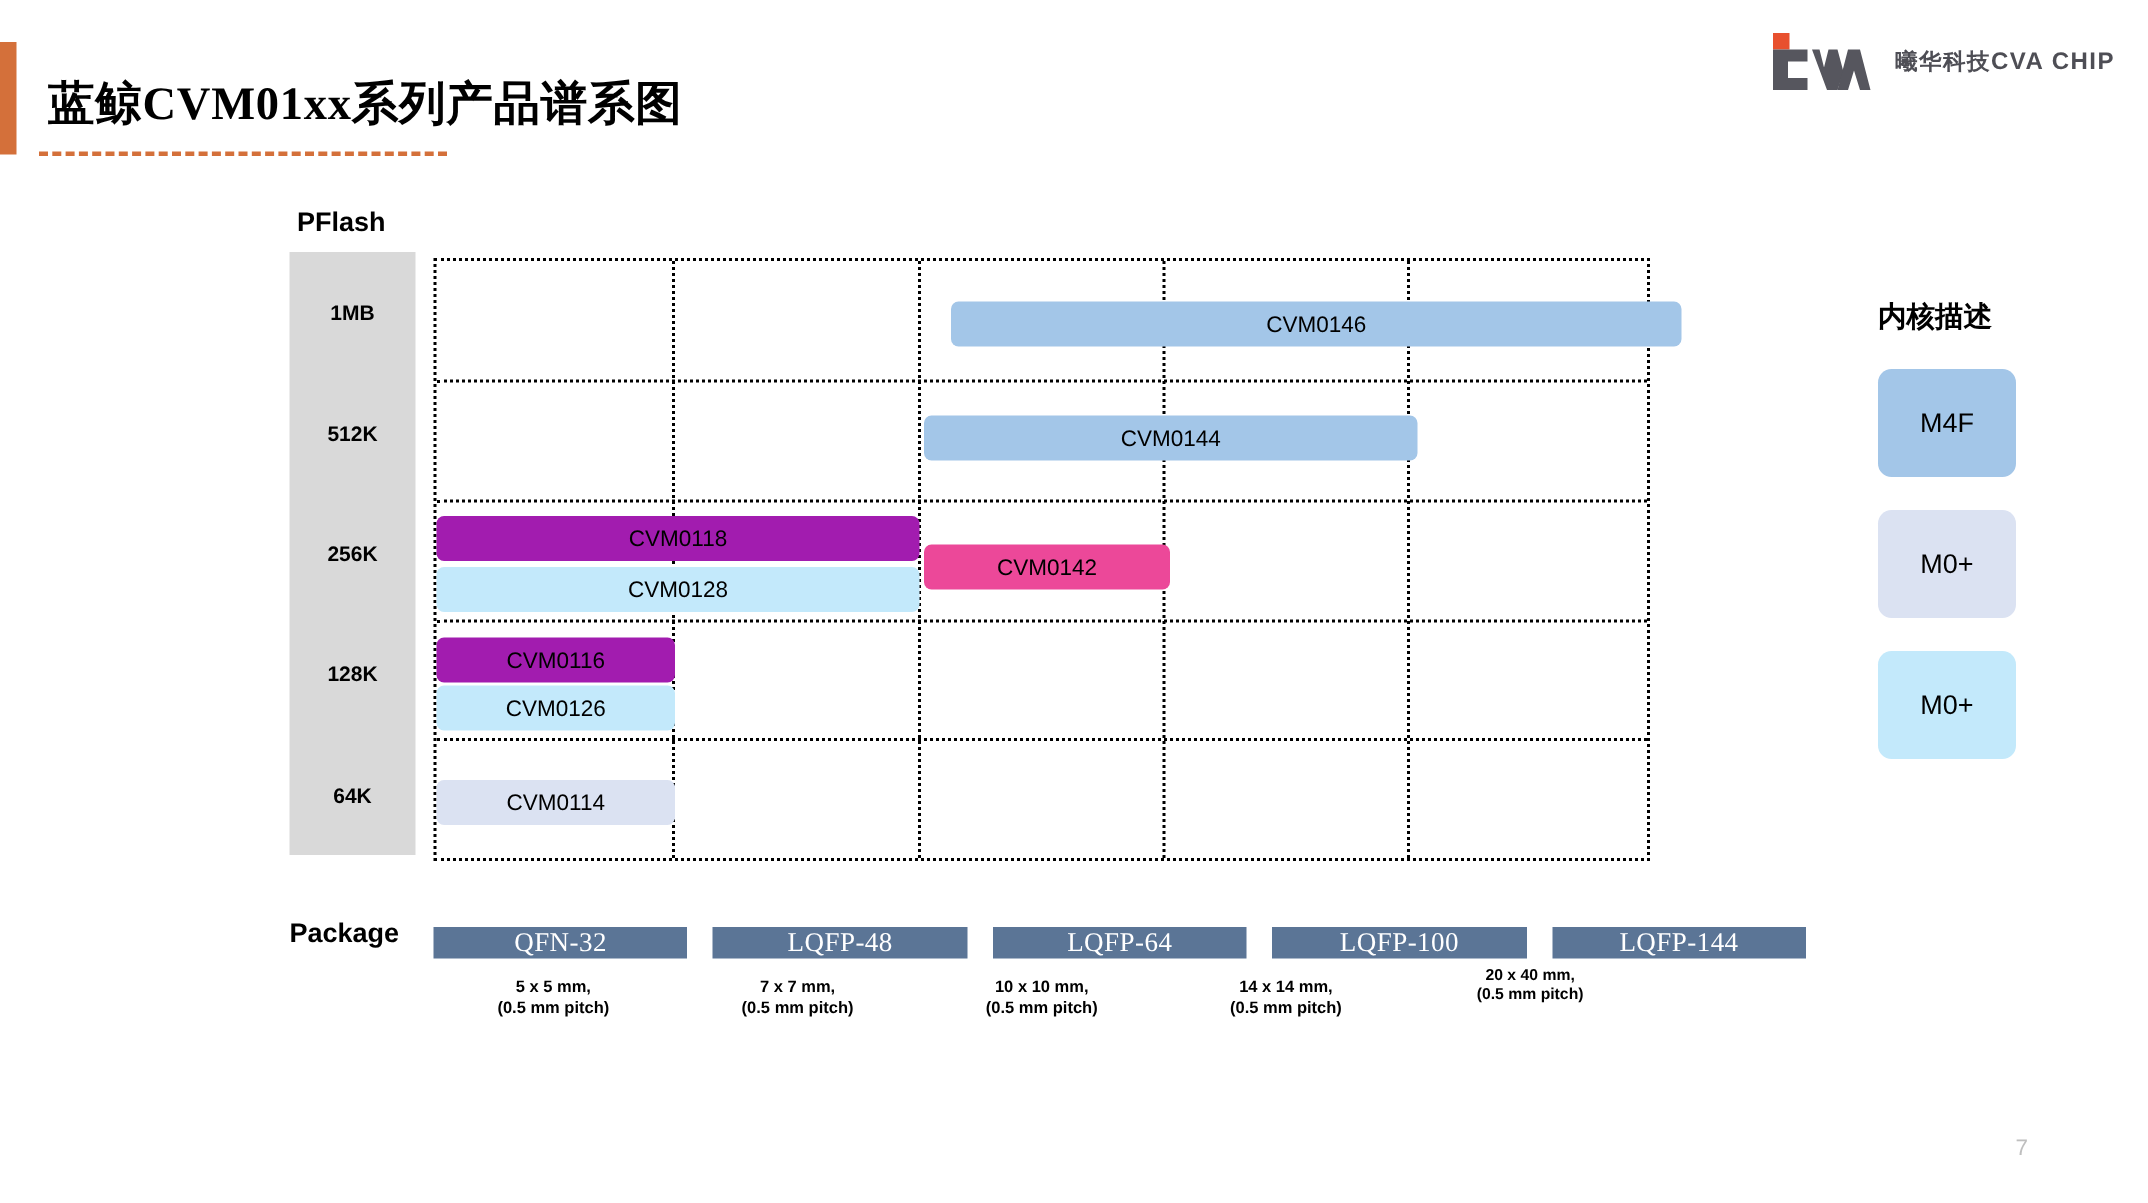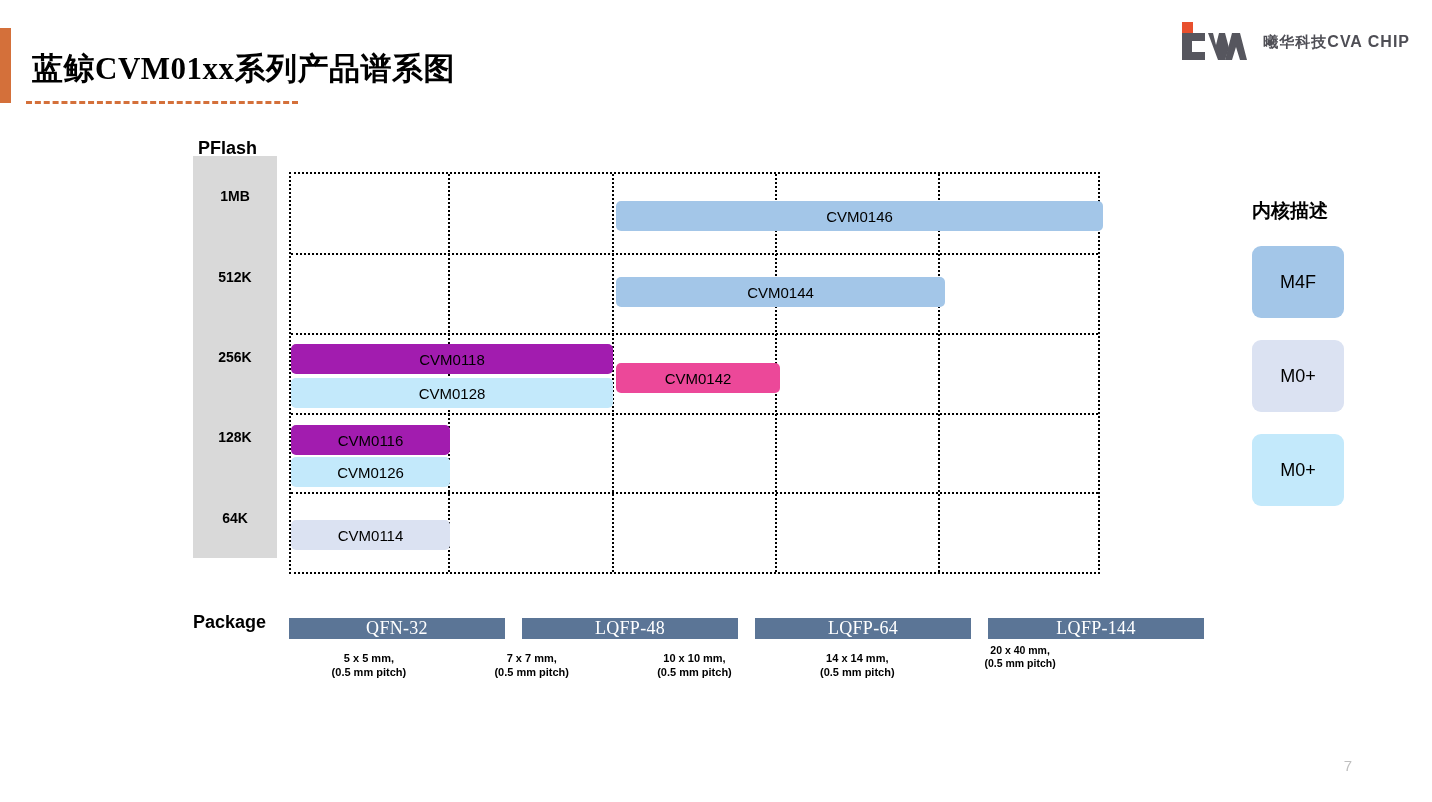--- a/index.html
+++ b/index.html
@@ -37,21 +37,21 @@
   #logo-en{ font-size:16px; font-weight:700; color:#4e4e55; letter-spacing:1px;}
 
   
   #chart-area{ position:absolute; left:0; top:0; width:1432px; height:802px;}
 
   #pflash-axis-title{
     position:absolute; left:198px; top:138px;
     font-size:18px; font-weight:700;
   }
   #pflash-scale{
-    position:absolute; left:193px; top:156px;
+    position:absolute; left:193px; top:168px;
     width:84px; height:402px;
     background:#d9d9d9;
     display:flex; flex-direction:column;
   }
   .pflash-tick{
     flex:1 1 0; display:flex; align-items:center; justify-content:center;
     font-size:14px; font-weight:700; color:#000;
   }
 
   #grid{
@@ -148,36 +148,37 @@
   <div id="grid">
     <div class="grid-vline" style="left:157px"></div>
     <div class="grid-vline" style="left:321px"></div>
     <div class="grid-vline" style="left:484px"></div>
     <div class="grid-vline" style="left:647px"></div>
     <div class="grid-hline" style="top:79px"></div>
     <div class="grid-hline" style="top:159px"></div>
     <div class="grid-hline" style="top:239px"></div>
     <div class="grid-hline" style="top:318px"></div>
 
-    <div class="product-bar" style="left:325px; top:27px;  width:487px; background:#a3c6e8;">CVM0146</div>
+    <div class="product-bar" style="left:343px; top:27px;  width:487px; background:#a3c6e8;">CVM0146</div>
     <div class="product-bar" style="left:325px; top:103px; width:329px; background:#a3c6e8;">CVM0144</div>
     <div class="product-bar" style="left:0px;   top:170px; width:322px; background:#a21caf;">CVM0118</div>
     <div class="product-bar" style="left:0px;   top:204px; width:322px; background:#c3e9fb;">CVM0128</div>
     <div class="product-bar" style="left:325px; top:189px; width:164px; background:#ec4899;">CVM0142</div>
     <div class="product-bar" style="left:0px;   top:251px; width:159px; background:#a21caf;">CVM0116</div>
     <div class="product-bar" style="left:0px;   top:283px; width:159px; background:#c3e9fb;">CVM0126</div>
     <div class="product-bar" style="left:0px;   top:346px; width:159px; background:#dbe2f2;">CVM0114</div>
   </div>
 
   <div id="package-axis-title">Package</div>
 
   <div id="package-row">
     <div class="package-cell">QFN-32</div>
     <div class="package-cell">LQFP-48</div>
     <div class="package-cell">LQFP-64</div>
+    <div class="package-cell">LQFP-100</div>
     <div class="package-cell">LQFP-144</div>
   </div>
 
   <div id="package-dims">
     <div class="package-dim">
       <div>5 x 5 mm,</div>
       <div>(0.5 mm pitch)</div>
     </div>
     <div class="package-dim">
       <div>7 x 7 mm,</div>

